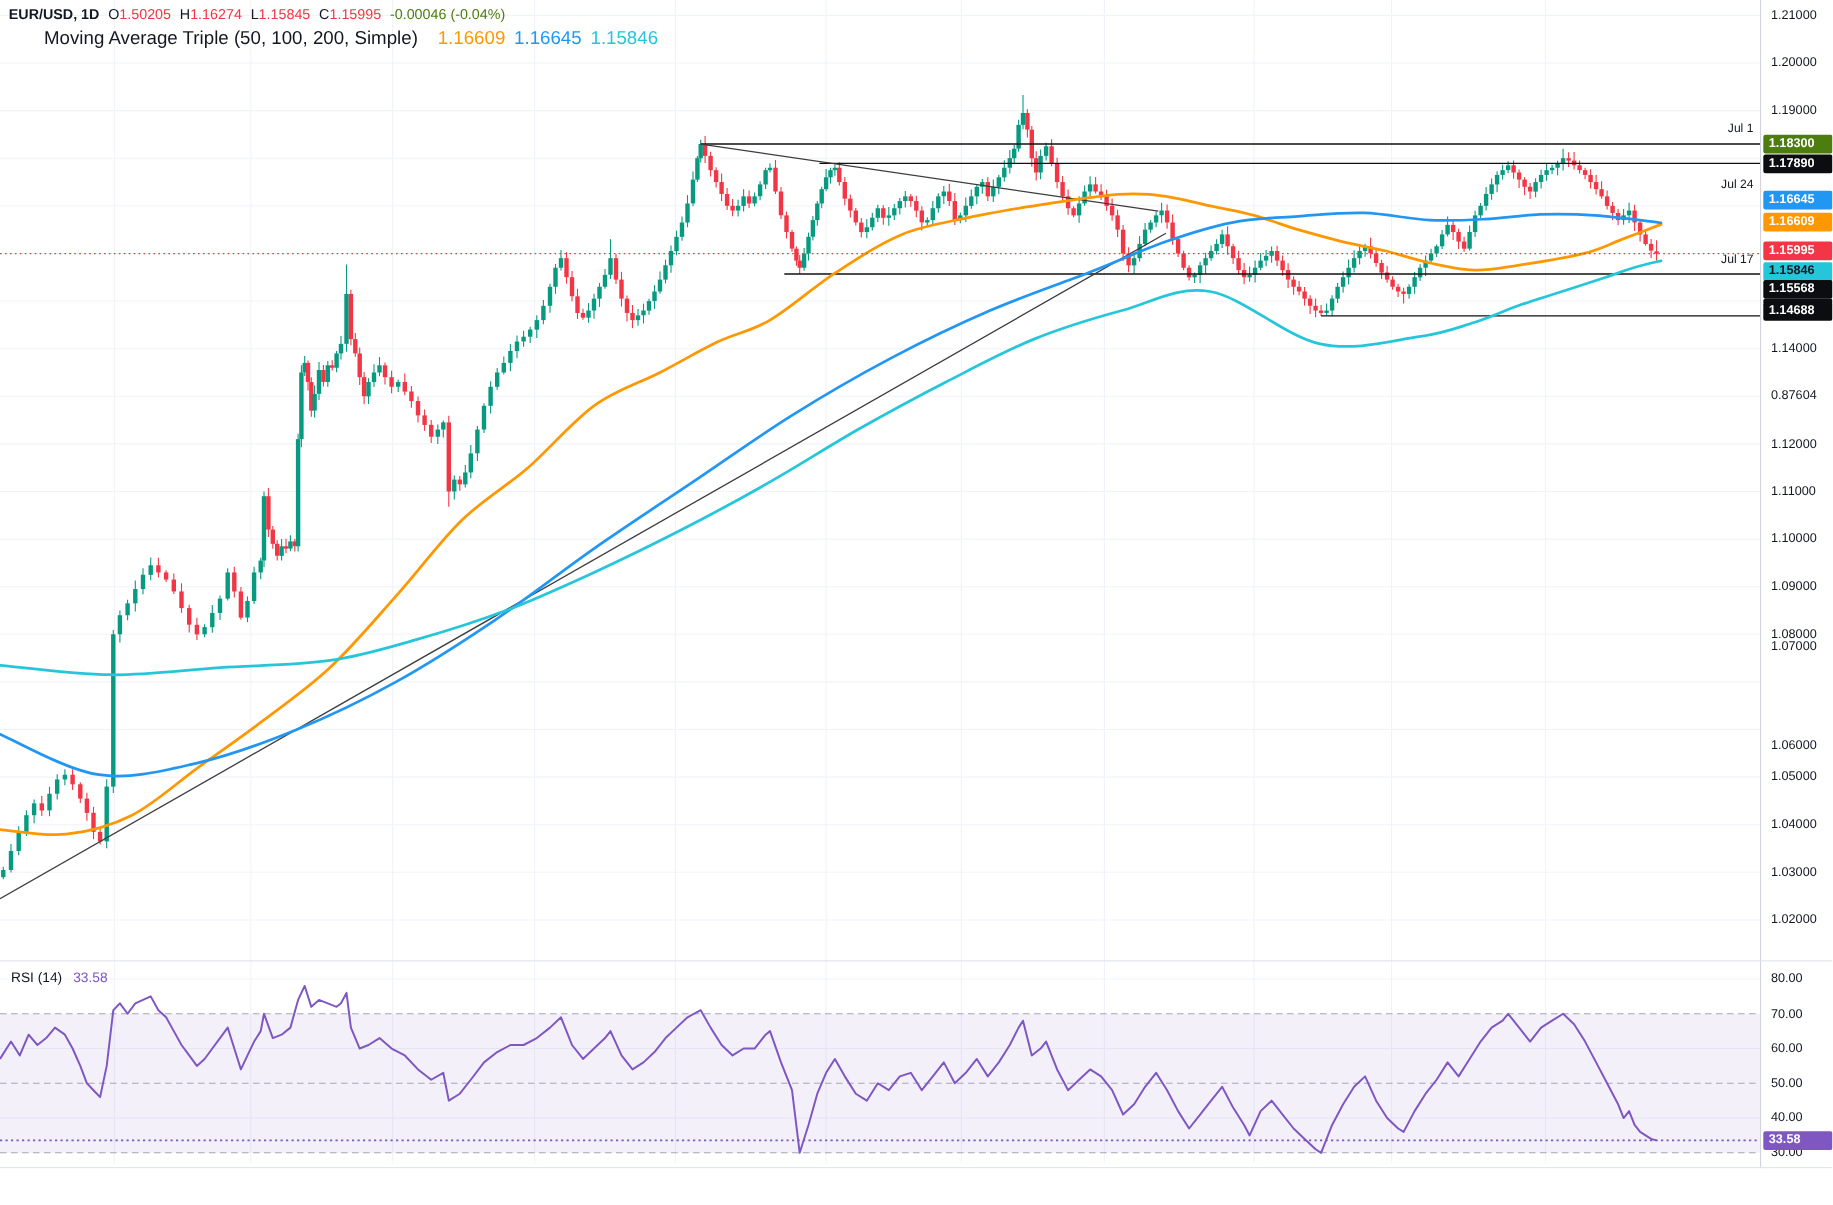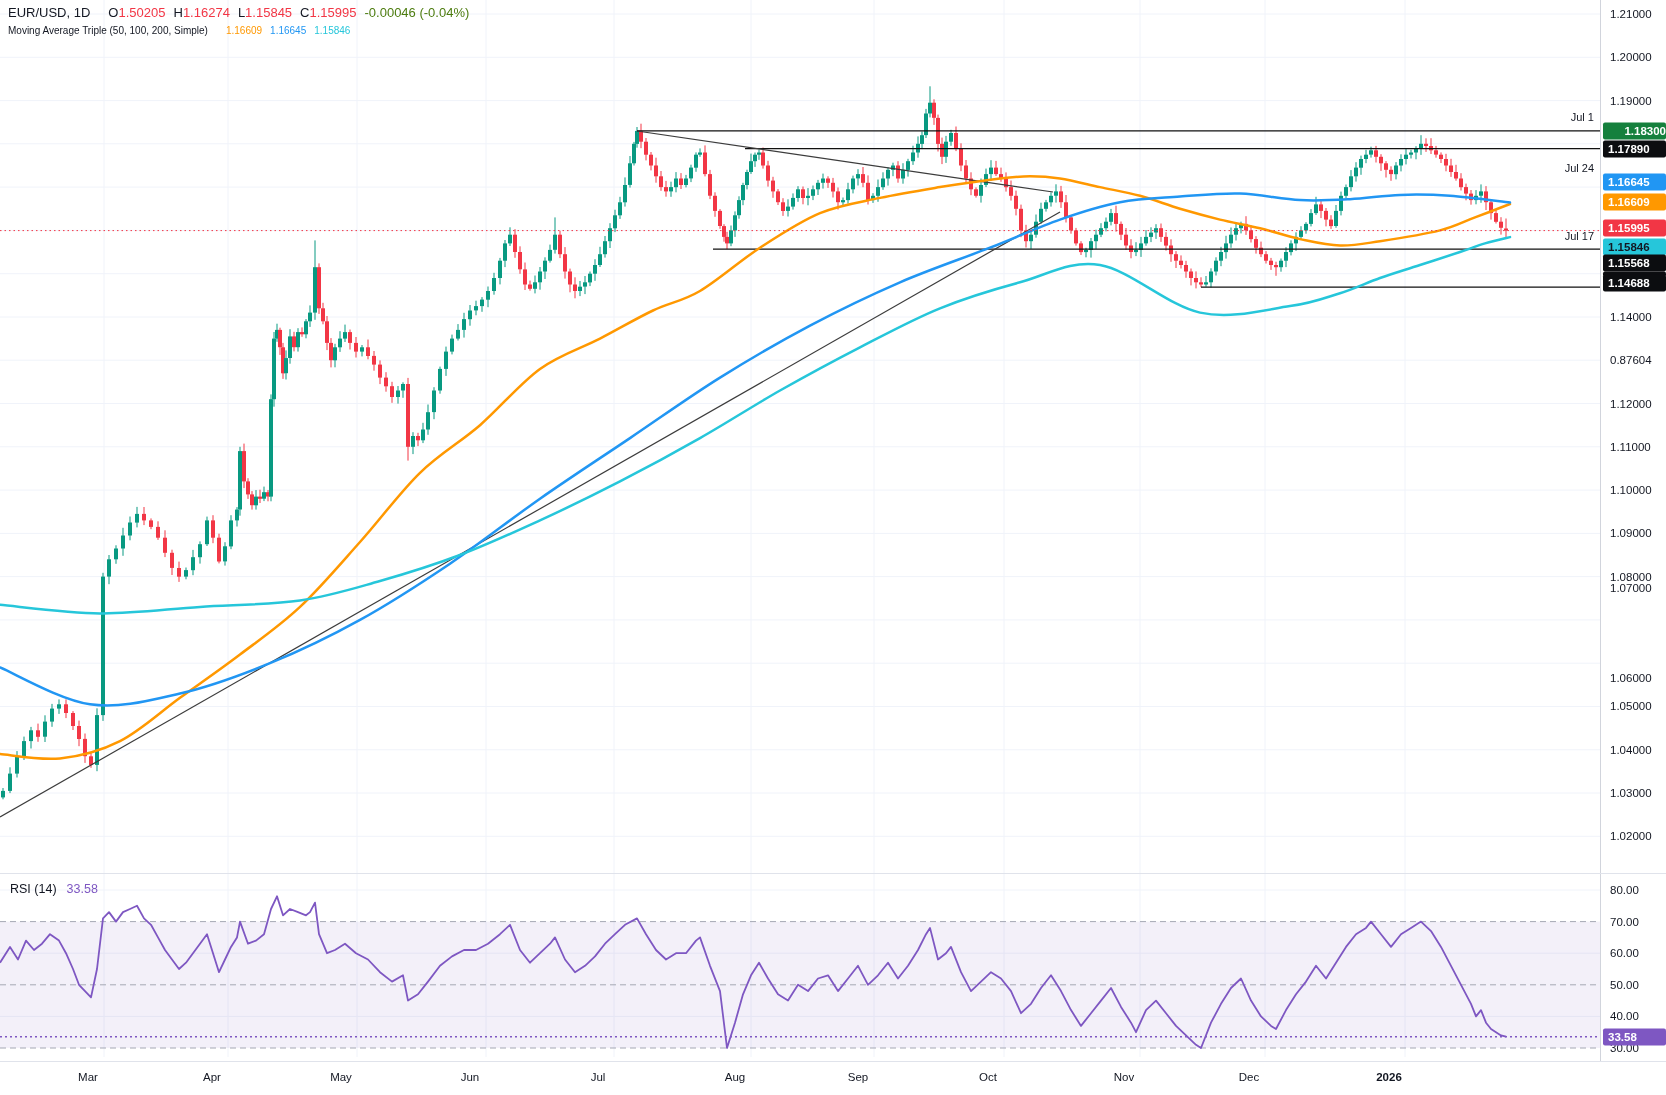--- a/index.html
+++ b/index.html
@@ -1,22 +1,22 @@
 <!DOCTYPE html>
 <html><head>
 <meta charset="utf-8">
 <style>
   html,body{margin:0;padding:0;background:#fff;}
   #root{position:relative;width:1666px;height:1095px;background:#ffffff;overflow:hidden;
         font-family:"Liberation Sans",sans-serif;color:#131722;}
   #chart-svg{position:absolute;left:0;top:0;}
   .hdr{position:absolute;left:8px;z-index:30;white-space:nowrap;}
   #hdr1{top:5px;font-size:13px;}
-  #hdr2{top:25px;font-size:10px;}
-  #hdr1 .sym{font-weight:400;margin-right:10px;}
+  #hdr2{top:25px;font-size:17px;margin-left:32px;}
+  #hdr1 .sym{font-weight:700;margin-right:0;}
   #hdr1 .ltr{margin-left:8px;color:#131722;}
   #hdr1 .val{color:#f23645;}
   #hdr1 .chg{margin-left:8px;color:#4d7c0f;}
   #hdr2 .ind{margin-right:10px;}
   #hdr2 .mav{margin-left:8px;font-weight:400;}
   #rsi-hdr{position:absolute;left:10px;top:882px;font-size:12.5px;z-index:30;}
   #rsi-hdr .rsiv{margin-left:10px;color:#7e57c2;}
   #price-axis{position:absolute;left:1600px;top:0;width:66px;height:1062px;background:#fff;
               border-left:1px solid #d1d4dc;z-index:20;}
   #time-axis{position:absolute;left:0;top:1062px;width:1666px;height:33px;background:#fff;z-index:20;}
@@ -707,48 +707,35 @@
       <div class="tick" style="top: 447px;">1.11000</div>
       <div class="tick" style="top: 490px;">1.10000</div>
       <div class="tick" style="top: 533px;">1.09000</div>
       <div class="tick" style="top: 577px; text-align: right;">1.08000</div>
       <div class="tick" style="top: 588px;">1.07000</div>
       <div class="tick" style="top: 678px;">1.06000</div>
       <div class="tick" style="top: 706px;">1.05000</div>
       <div class="tick" style="top: 750px;">1.04000</div>
       <div class="tick" style="top: 793px;">1.03000</div>
       <div class="tick" style="top: 836px;">1.02000</div>
-      <div class="badge" style="top: 131px; background: #15803d; color: rgb(255, 255, 255); text-align: right;">1.18300</div>
+      <div class="badge" style="top: 131px; background: #4d7c0f; color: rgb(255, 255, 255);">1.18300</div>
       <div class="badge" style="top: 149px; background: rgb(12, 13, 16); color: rgb(255, 255, 255);">1.17890</div>
       <div class="badge" style="top: 182px; background: rgb(33, 150, 243); color: rgb(255, 255, 255);">1.16645</div>
       <div class="badge" style="top: 202px; background: rgb(255, 152, 0); color: rgb(255, 255, 255);">1.16609</div>
       <div class="badge" style="top: 228px; background: rgb(242, 54, 69); color: rgb(255, 255, 255);">1.15995</div>
       <div class="badge" style="top: 247px; background: rgb(38, 198, 218); color: rgb(19, 23, 34);">1.15846</div>
       <div class="badge" style="top: 263px; background: rgb(12, 13, 16); color: rgb(255, 255, 255);">1.15568</div>
       <div class="badge" style="top: 274px; background: rgb(12, 13, 16); color: rgb(255, 255, 255); height: 5px; line-height: 5px; overflow: hidden;"></div>
       <div class="badge" style="top: 283px; background: rgb(12, 13, 16); color: rgb(255, 255, 255);">1.14688</div>
       <div class="tick" style="top: 890px;">80.00</div>
       <div class="tick" style="top: 922px;">70.00</div>
       <div class="tick" style="top: 953px;">60.00</div>
       <div class="tick" style="top: 985px;">50.00</div>
       <div class="tick" style="top: 1016px;">40.00</div>
       <div class="tick" style="top: 1048px;">30.00</div>
       <div class="badge" style="top: 1037px; background: rgb(126, 87, 194);">33.58</div>
     </div>
-  <div id="time-axis">
-      <div class="month" style="left: 88px;">Mar</div>
-      <div class="month" style="left: 212px;">Apr</div>
-      <div class="month" style="left: 341px;">May</div>
-      <div class="month" style="left: 470px;">Jun</div>
-      <div class="month" style="left: 598px;">Jul</div>
-      <div class="month" style="left: 735px;">Aug</div>
-      <div class="month" style="left: 858px;">Sep</div>
-      <div class="month" style="left: 988px;">Oct</div>
-      <div class="month" style="left: 1124px;">Nov</div>
-      <div class="month" style="left: 1249px;">Dec</div>
-      <div class="month bold" style="left: 1389px;">2026</div>
-    </div>
   <div id="line-labels">
       <div class="dlabel" style="left: 1594px; top: 117px;">Jul 1</div>
       <div class="dlabel" style="left: 1594px; top: 168px;">Jul 24</div>
       <div class="dlabel" style="left: 1594px; top: 236px;">Jul 17</div>
     </div>
 </div>
 
 </body></html>

